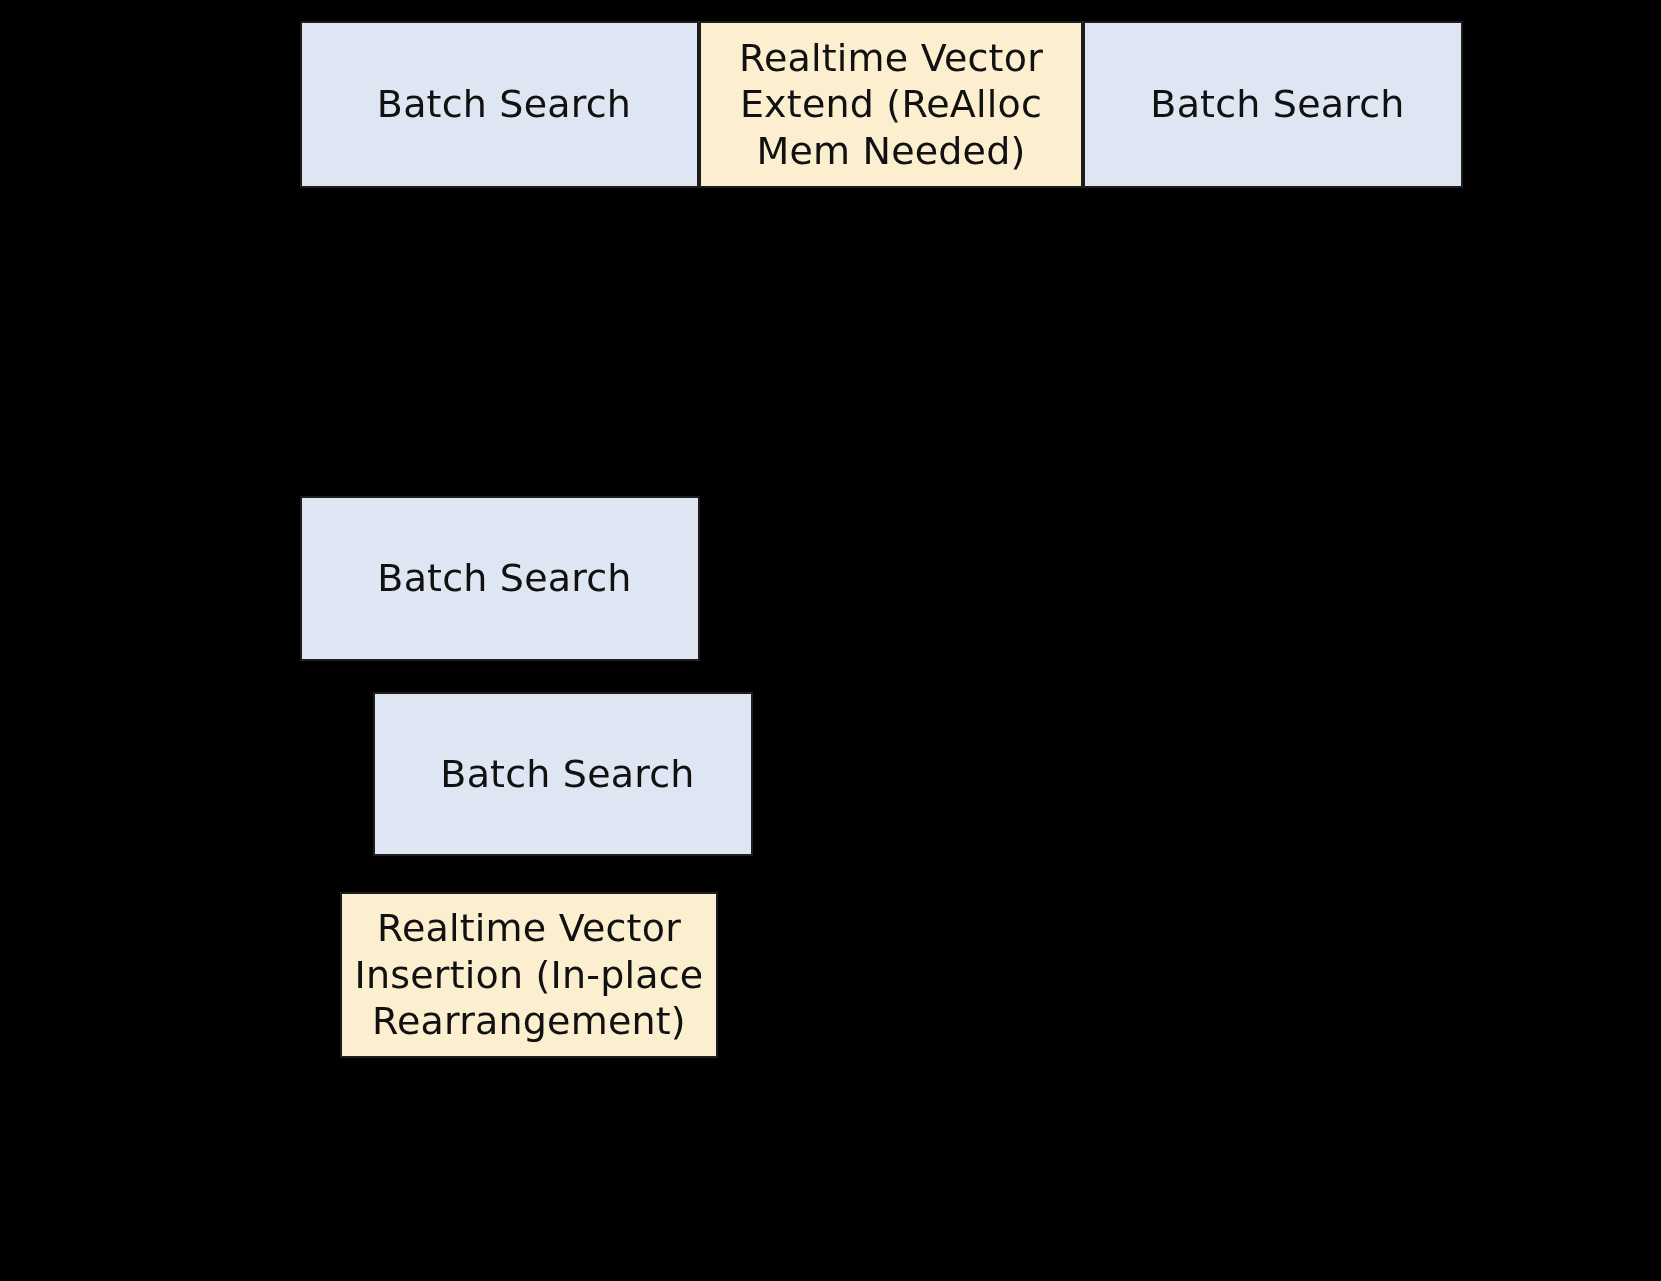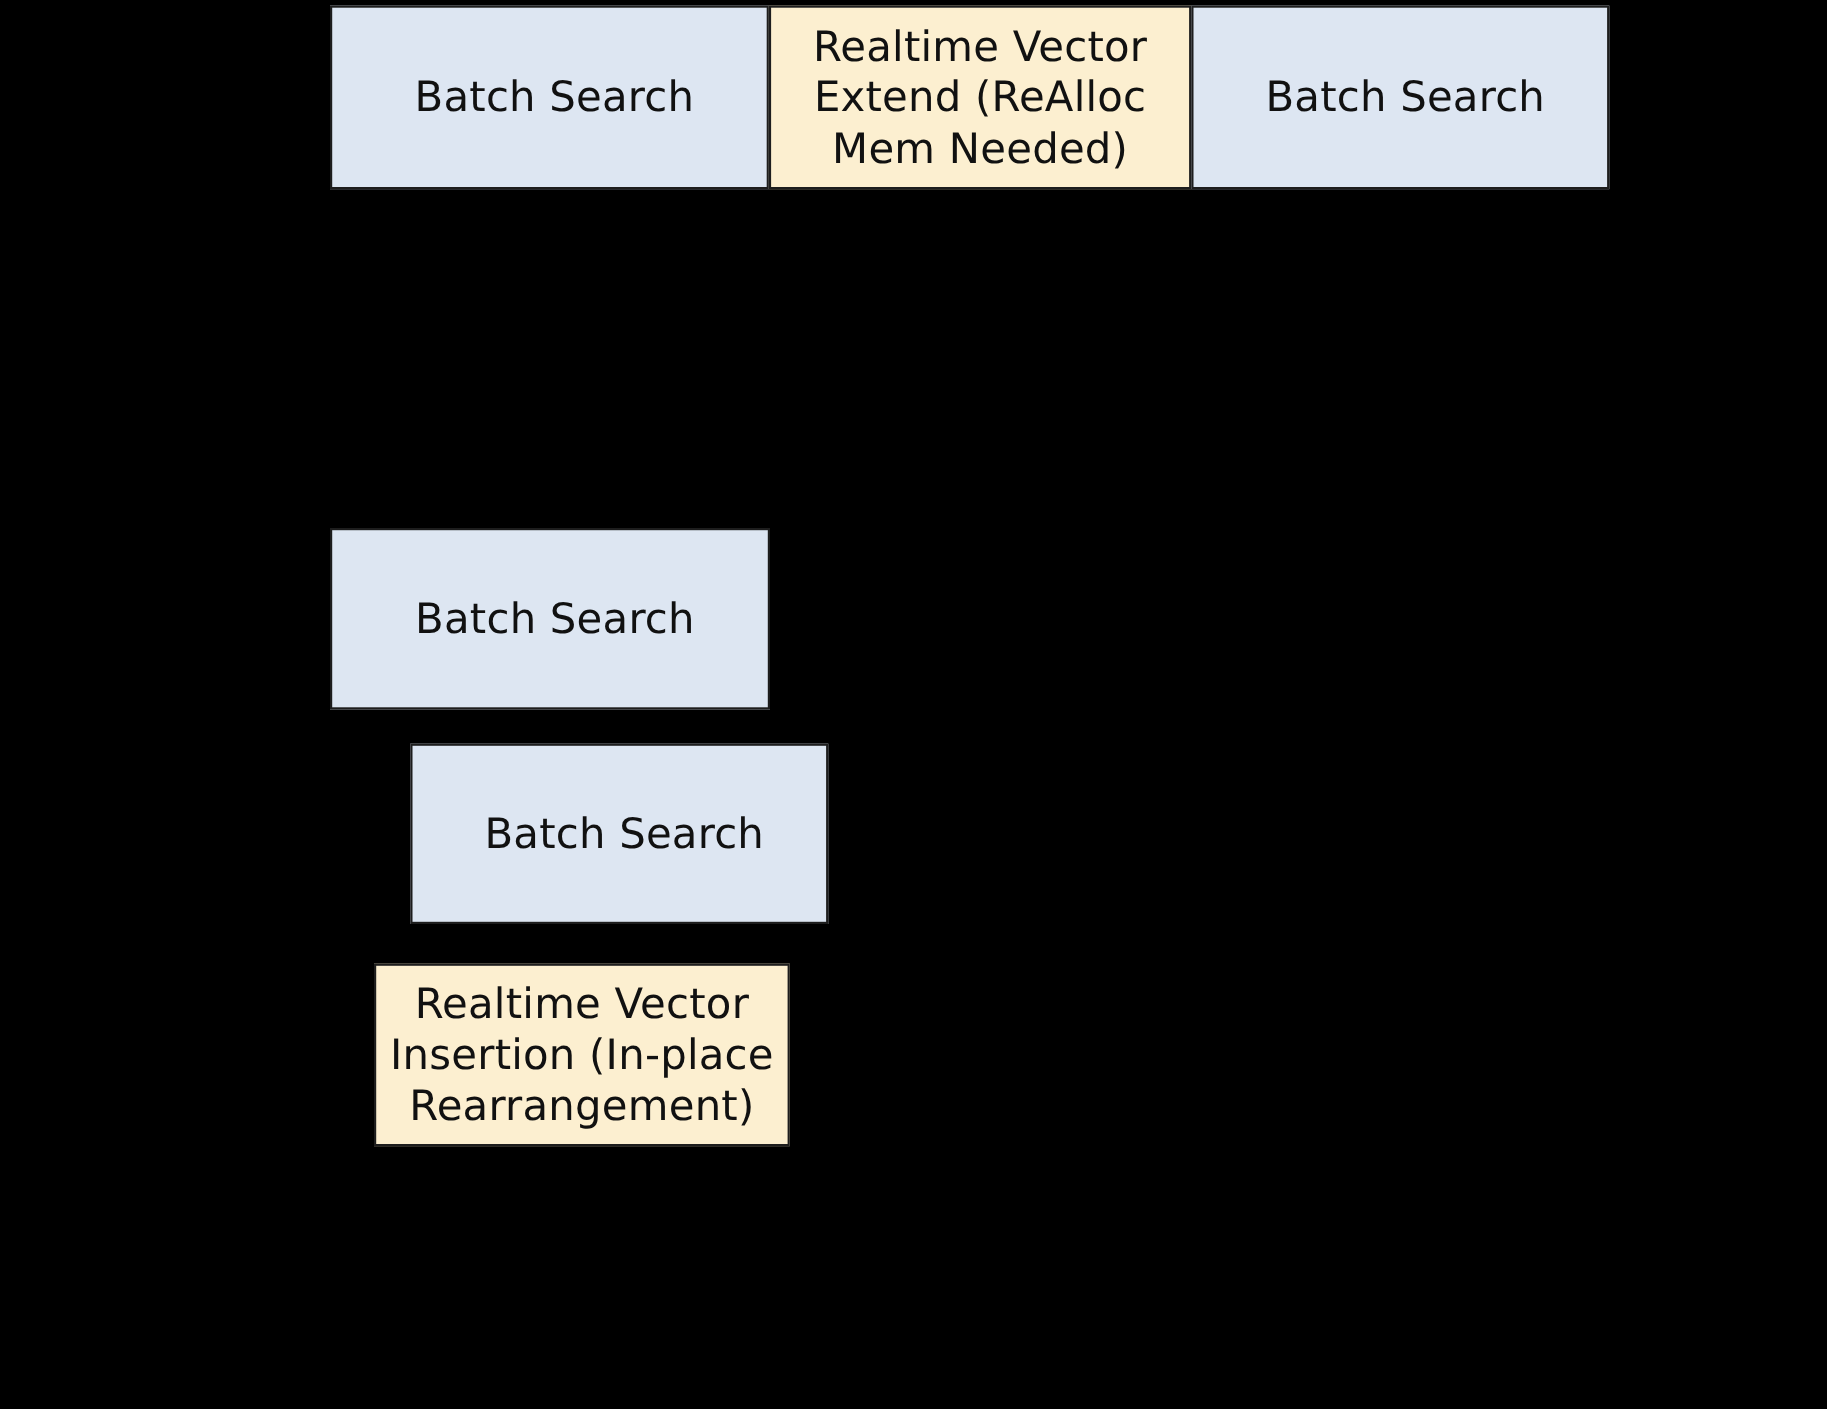--- a/index.html
+++ b/index.html
@@ -23,20 +23,21 @@
     align-items: center;
     justify-content: center;
     text-align: center;
     border: 2px solid #1a1a1a;
     color: #111111;
     font-size: 38px;
     line-height: 1.22;
     letter-spacing: 0.2px;
     padding: 4px 10px;
     white-space: pre-line;
+    margin-top: 16px;
     -webkit-font-smoothing: antialiased;
   }
   .block.batch {
     background: #dde6f2;
     border-color: #2b2b2b;
     padding-left: 19px;
   }
   .block.realtime {
     background: #fcefd0;
     border-color: #1d1d1d;

